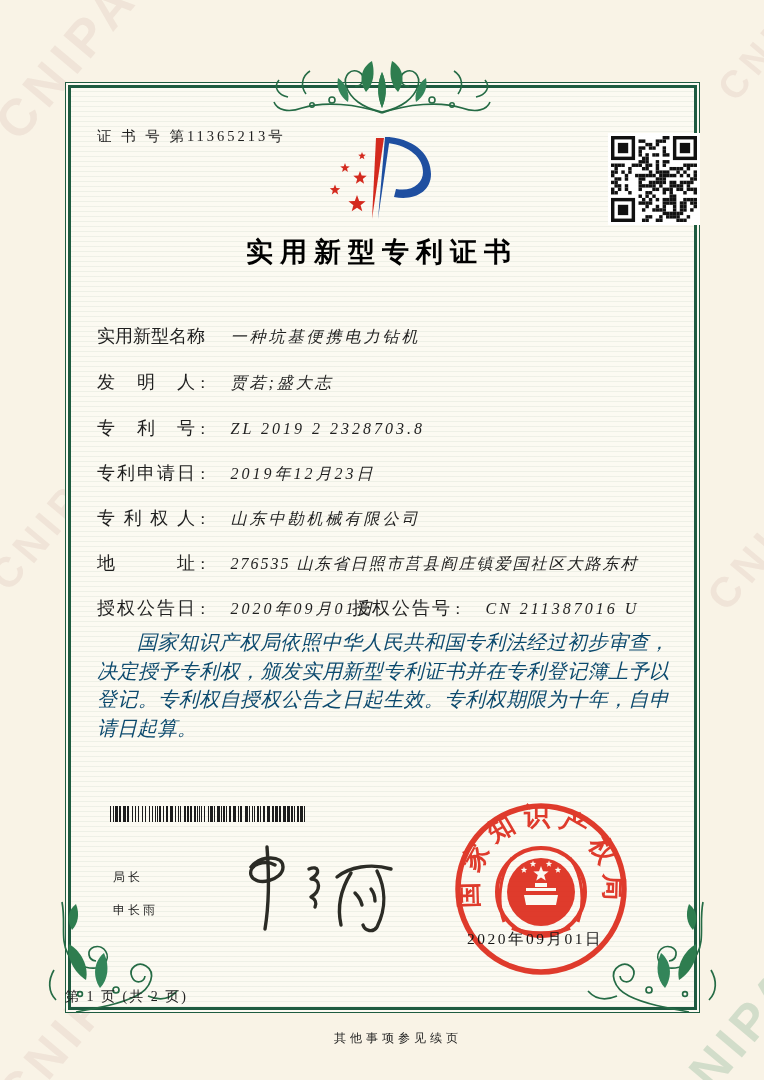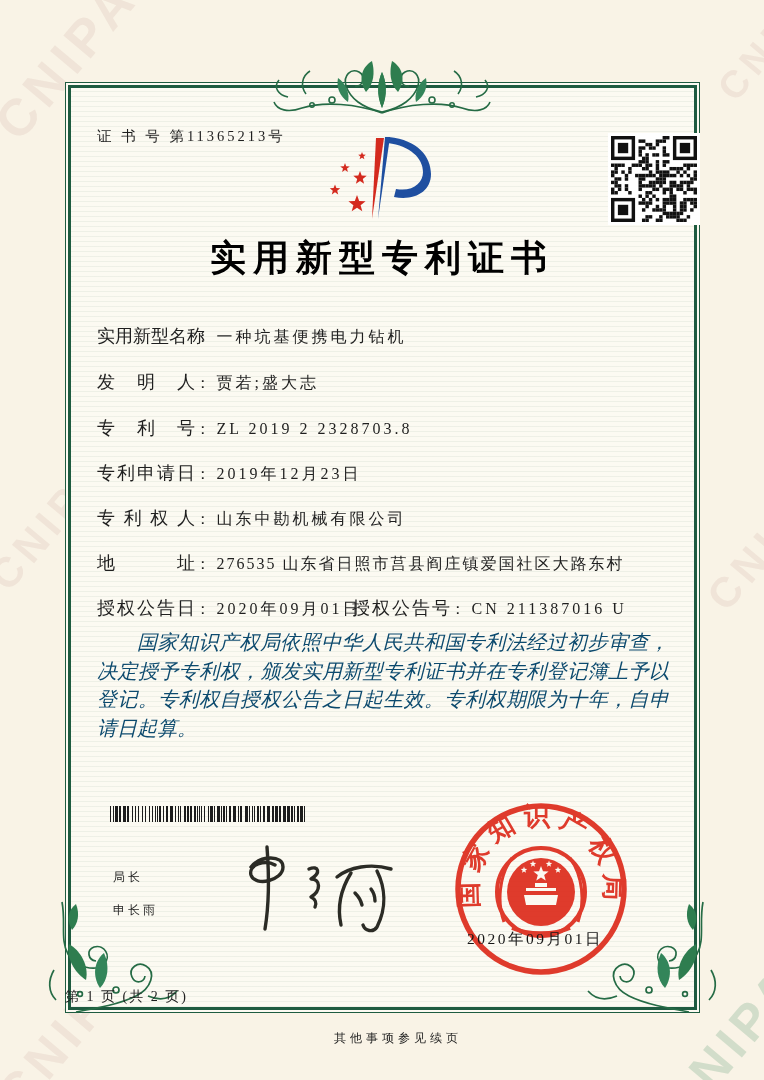--- a/index.html
+++ b/index.html
@@ -24,26 +24,26 @@
   }
   .frame-inner{
     width:100%;height:100%;box-sizing:border-box;border:3px solid #1e5b40;
     background:
       repeating-linear-gradient(0deg, rgba(145,172,152,0.13) 0px, rgba(145,172,152,0.13) 1px, transparent 1px, transparent 5px),
       #fcfaf2;
   }
   .cert-no{position:absolute;left:97px;top:127px;font-size:14.5px;letter-spacing:3px;z-index:5;}
   .title{
     position:absolute;left:0;top:234px;width:100%;text-align:center;
-    font-size:36px;font-weight:bold;letter-spacing:7px;z-index:5;color:#000;
+    font-size:27px;font-weight:bold;letter-spacing:7px;z-index:5;color:#000;
   }
   .field-row{position:absolute;z-index:5;font-size:16px;white-space:nowrap;}
   .f-label{display:inline-block;width:98px;font-size:18px;text-align:justify;text-align-last:justify;vertical-align:baseline;}
   .f-colon{font-size:15.5px;}
-  .f-value{letter-spacing:3px;margin-left:6px;}
+  .f-value{letter-spacing:3px;margin-left:20px;font-style:italic;}
   .paras{
     position:absolute;left:97px;top:628px;width:572px;z-index:5;
     font-size:20px;line-height:28.5px;text-align:justify;
     font-style:italic;color:#0c4a6e;
   }
   .paras p{margin:0;text-indent:2em;}
   .signer{position:absolute;left:113px;z-index:5;font-size:12px;letter-spacing:3px;}
   .pagenum{position:absolute;left:65px;top:988px;width:635px;font-size:14px;letter-spacing:2px;z-index:5;}
   .contnote{position:absolute;left:16px;top:1030px;width:100%;text-align:center;font-size:12px;letter-spacing:4px;z-index:5;}
   .seal-date{

